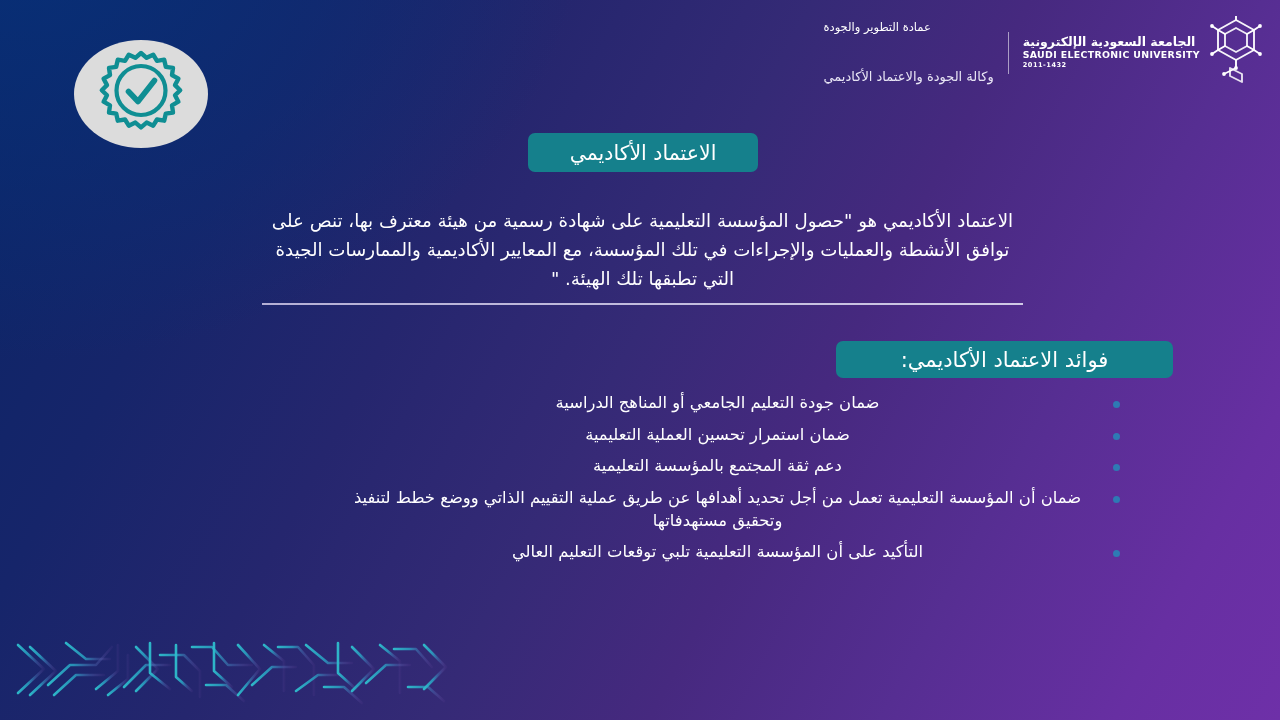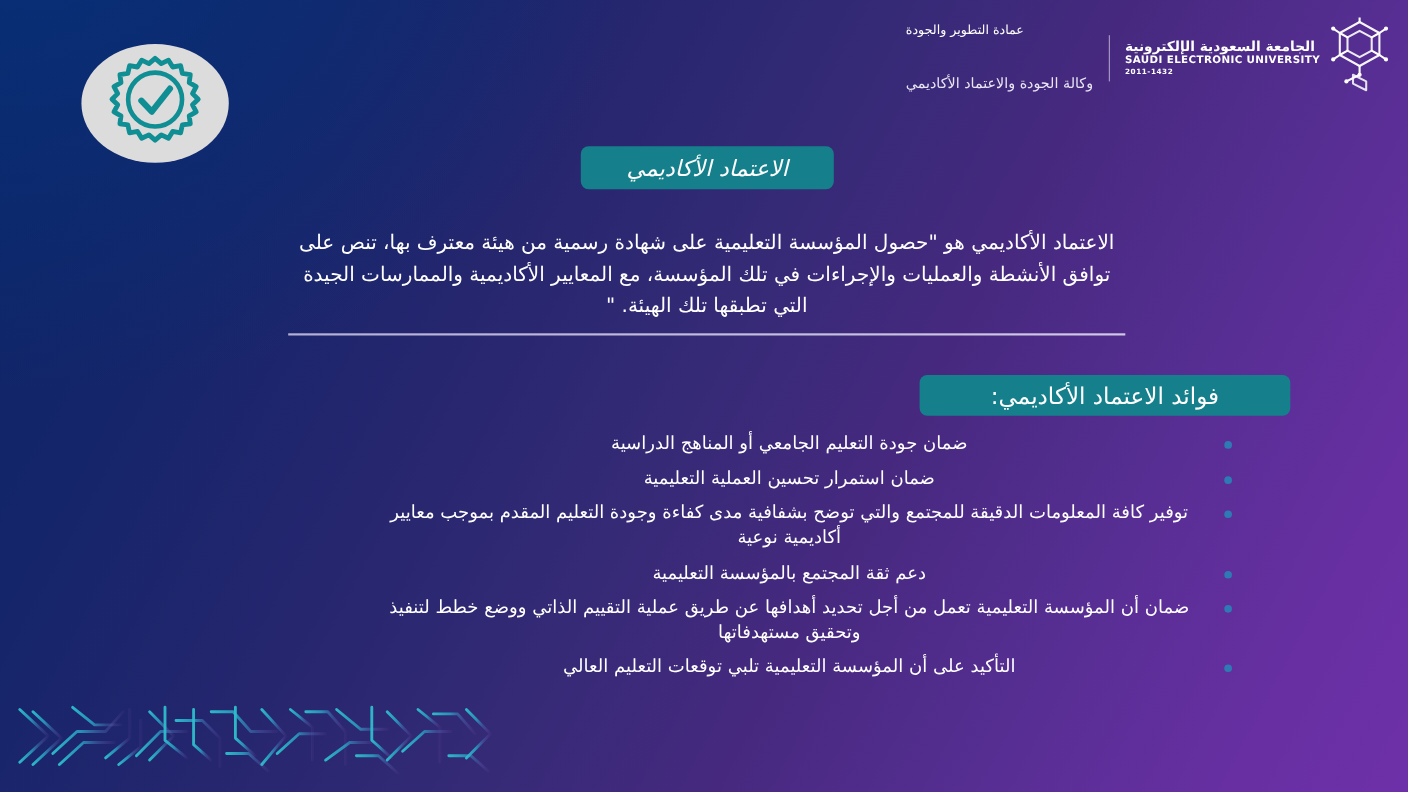--- a/index.html
+++ b/index.html
@@ -109,21 +109,20 @@
     display:flex;
     align-items:center;
     justify-content:center;
     text-align:center;
     white-space:nowrap;
   }
   #title-pill {
     left:528px; top:133px;
     width:230px; height:39px;
     font-size:20.5px;
-    font-style:italic;
   }
   #benefits-pill {
     left:836px; top:341px;
     width:337px; height:37px;
     font-size:21px;
   }
 
   
   .definition {
     position:absolute;
@@ -301,24 +300,20 @@
     <div class="bullet-row">
       <span class="bullet-dot"></span>
       <span class="bullet-text">ضمان جودة التعليم الجامعي أو المناهج الدراسية</span>
     </div>
 
     <div class="bullet-row">
       <span class="bullet-dot"></span>
       <span class="bullet-text">ضمان استمرار تحسين العملية التعليمية</span>
     </div>
 
-    <div class="bullet-row">
-      <span class="bullet-dot"></span>
-      <span class="bullet-text">توفير كافة المعلومات الدقيقة للمجتمع والتي توضح بشفافية مدى كفاءة وجودة التعليم المقدم بموجب معايير أكاديمية نوعية</span>
-    </div>
 
     <div class="bullet-row">
       <span class="bullet-dot"></span>
       <span class="bullet-text">دعم ثقة المجتمع بالمؤسسة التعليمية</span>
     </div>
 
     <div class="bullet-row">
       <span class="bullet-dot"></span>
       <span class="bullet-text">ضمان أن المؤسسة التعليمية تعمل من أجل تحديد أهدافها عن طريق عملية التقييم الذاتي ووضع خطط لتنفيذ وتحقيق مستهدفاتها</span>
     </div>

